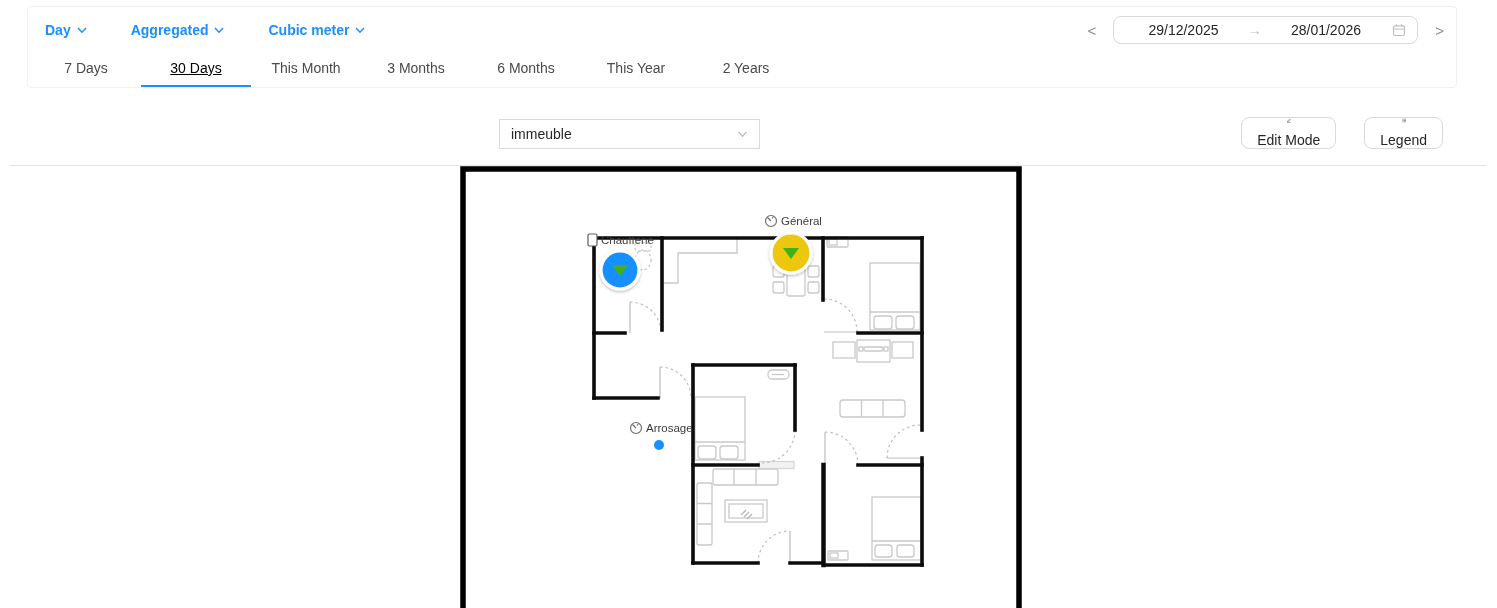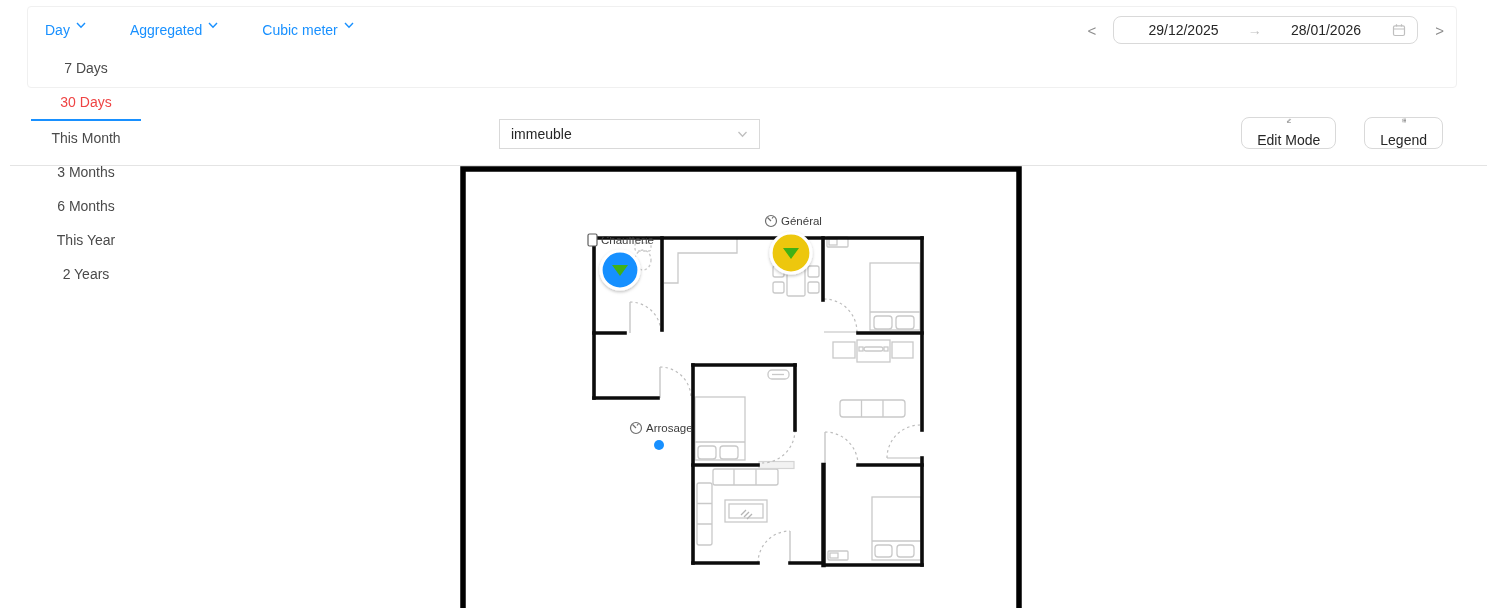--- a/index.html
+++ b/index.html
@@ -13,45 +13,45 @@
     position:absolute;left:27px;top:6px;width:1430px;height:82px;
     background:#fff;border:1px solid #f0f0f0;border-radius:4px;
     box-sizing:border-box;
   }
   .filter-row{
     position:absolute;left:0;top:0;right:0;height:46px;
     display:flex;align-items:center;padding:0 8px 0 17px;box-sizing:border-box;
   }
   .filter-item{
     color:#1890ff;font-size:14px;margin-right:44px;cursor:pointer;
-    display:inline-flex;align-items:flex-start;gap:6px;white-space:nowrap;
+    display:inline-flex;align-items:center;gap:6px;white-space:nowrap;font-weight:bold;
   }
   .filter-item svg{display:block;}
   .date-nav{margin-left:auto;display:flex;align-items:center;gap:13px;}
   .nav-arrow{
     color:#8c8c8c;font-size:15px;cursor:pointer;line-height:1;
     padding:2px 4px;user-select:none;
   }
   .range-picker{
     display:flex;align-items:center;height:28px;width:305px;
     border:1px solid #d9d9d9;border-radius:8px;padding:0 11px;
     box-sizing:border-box;font-size:14px;color:#262626;background:#fff;
   }
   .range-picker .date-val{flex:1;text-align:center;cursor:text;}
   .range-picker .sep{color:#bfbfbf;padding:0 6px;font-size:14px;}
   .range-picker .cal{margin-left:8px;display:flex;}
   
   .tabs-row{
-    position:absolute;left:3px;bottom:0;height:36px;display:flex;flex-direction:column;
+    position:absolute;left:3px;bottom:0;height:36px;display:flex;
   }
   .tab{
     width:110px;text-align:center;line-height:34px;font-size:14px;
     color:#4a4a4a;cursor:pointer;box-sizing:border-box;
   }
-  .tab.active{color:#ef4444;border-bottom:2px solid #1890ff;}
+  .tab.active{color:#000000;border-bottom:2px solid #1890ff;text-decoration:underline;}
   
   .building-select{
     position:absolute;left:499px;top:119px;width:261px;height:30px;
     border:1px solid #d9d9d9;border-radius:0;background:#fff;
     display:flex;align-items:center;justify-content:space-between;
     padding:0 11px;box-sizing:border-box;font-size:14px;color:#262626;cursor:pointer;
   }
   .toolbar{
     position:absolute;right:54px;top:117px;display:flex;gap:28px;
   }

